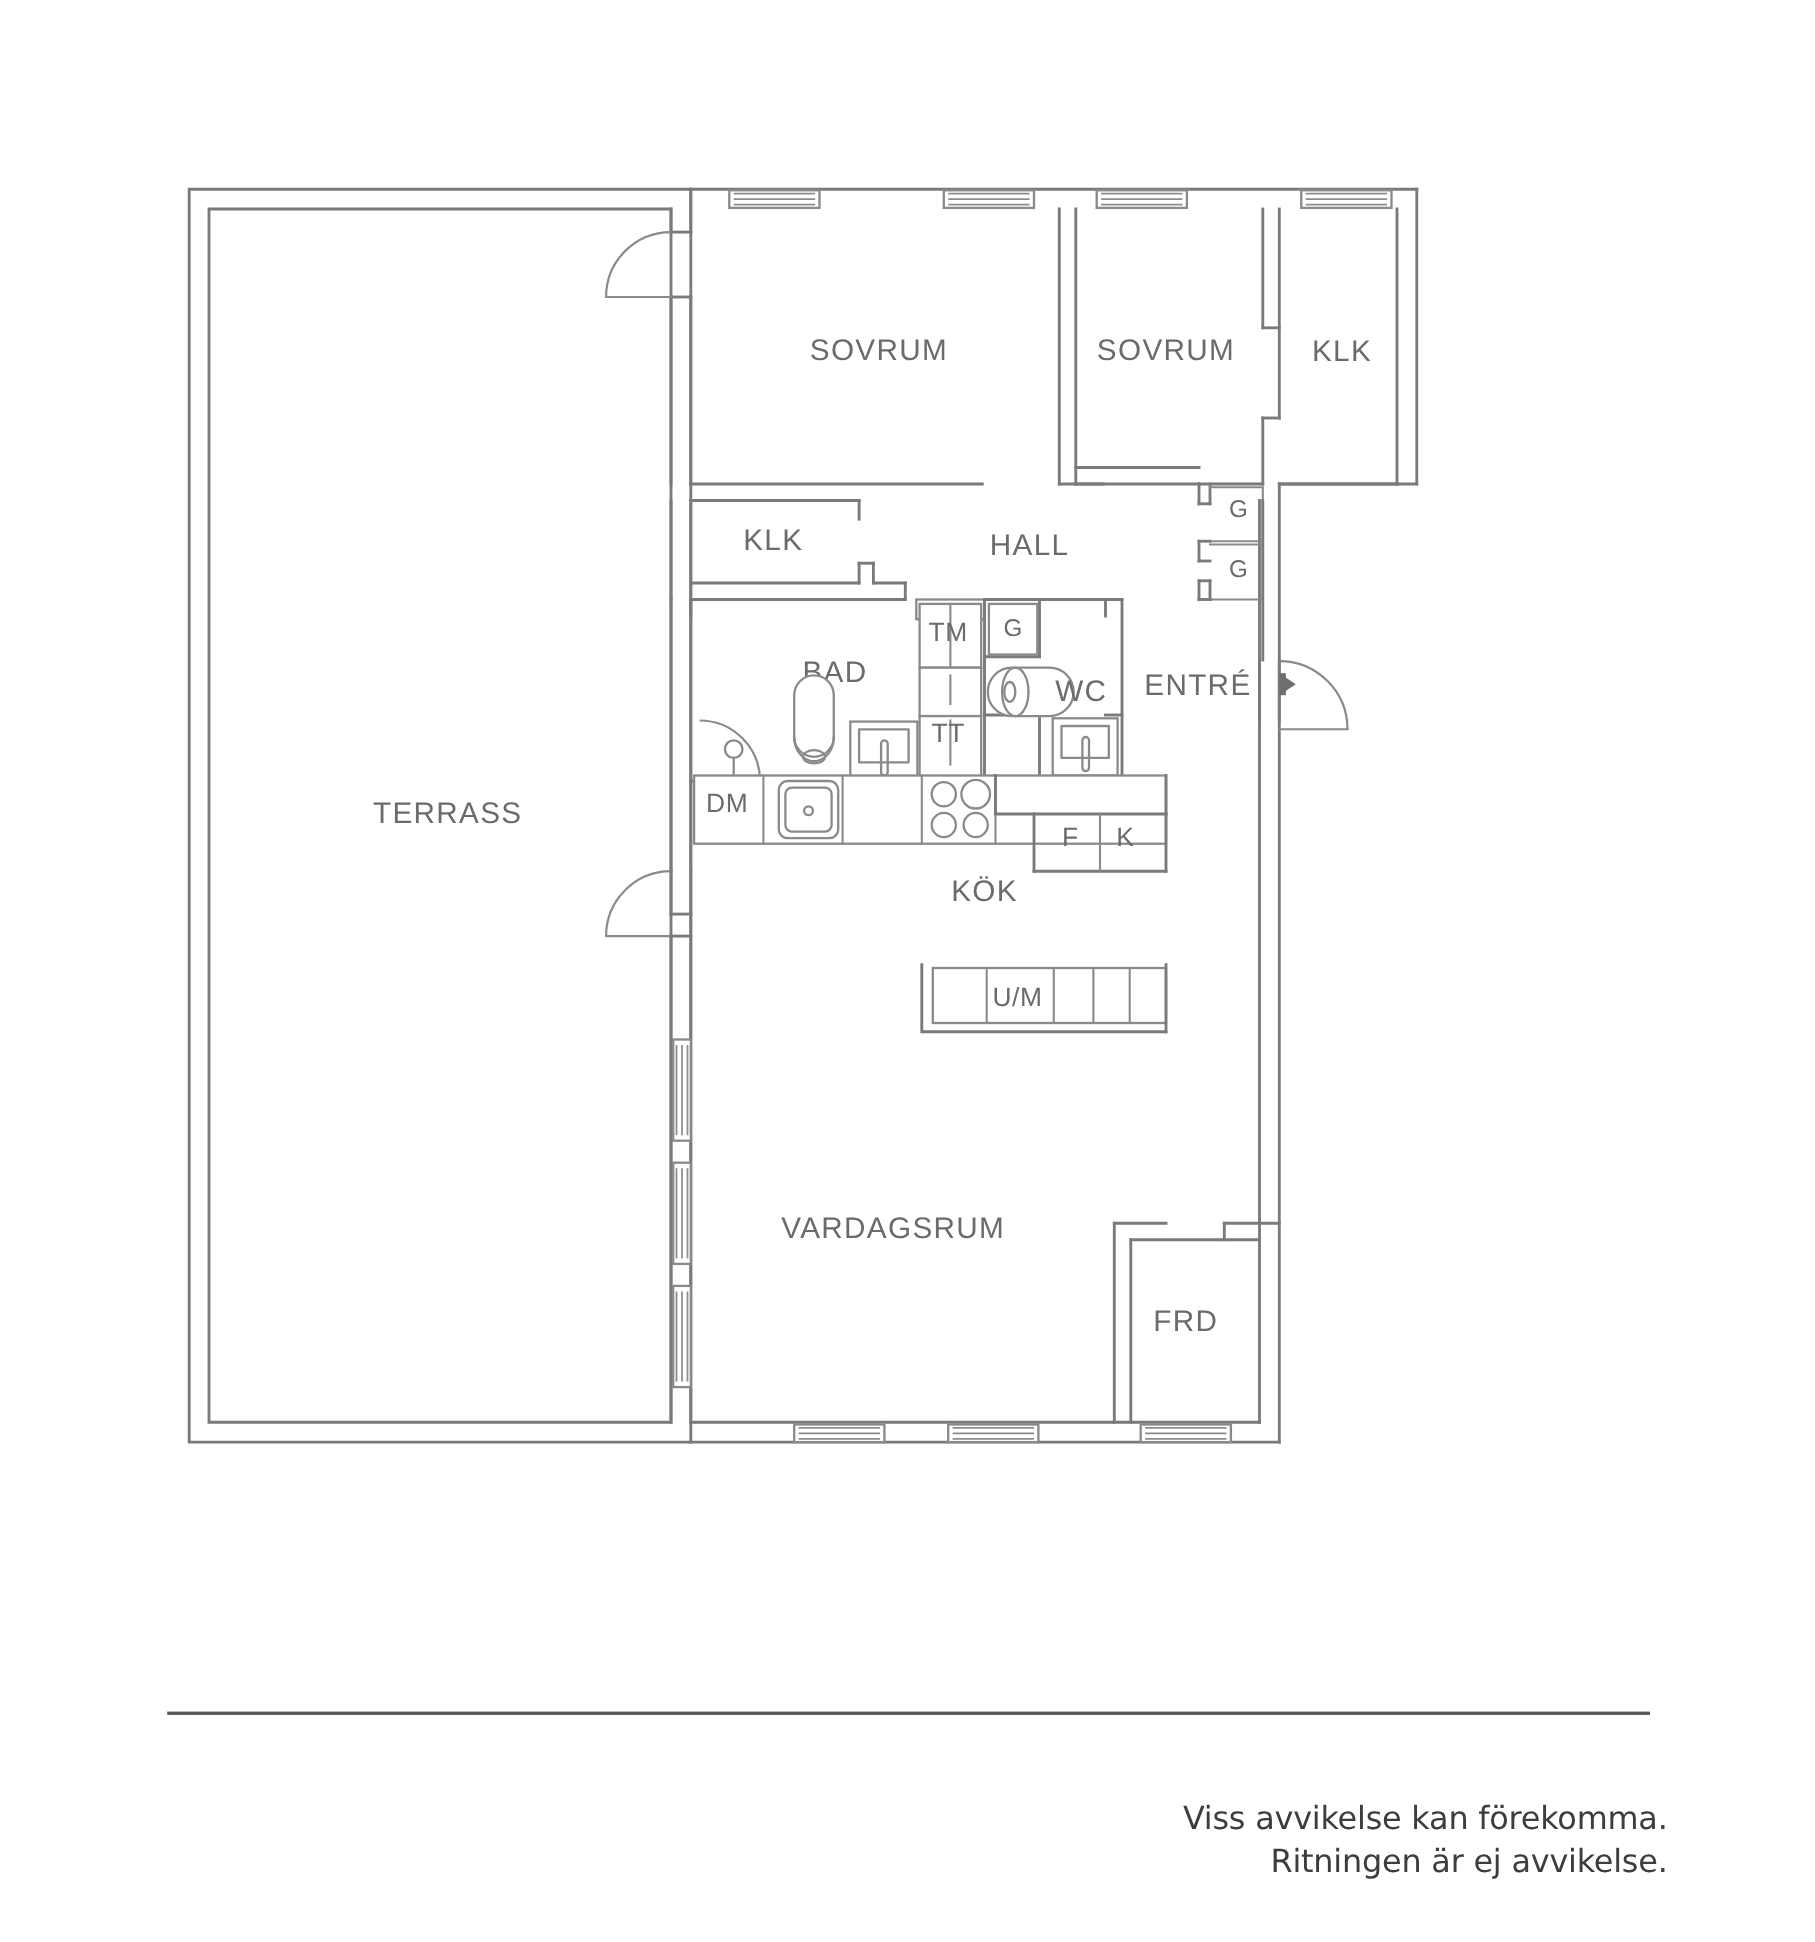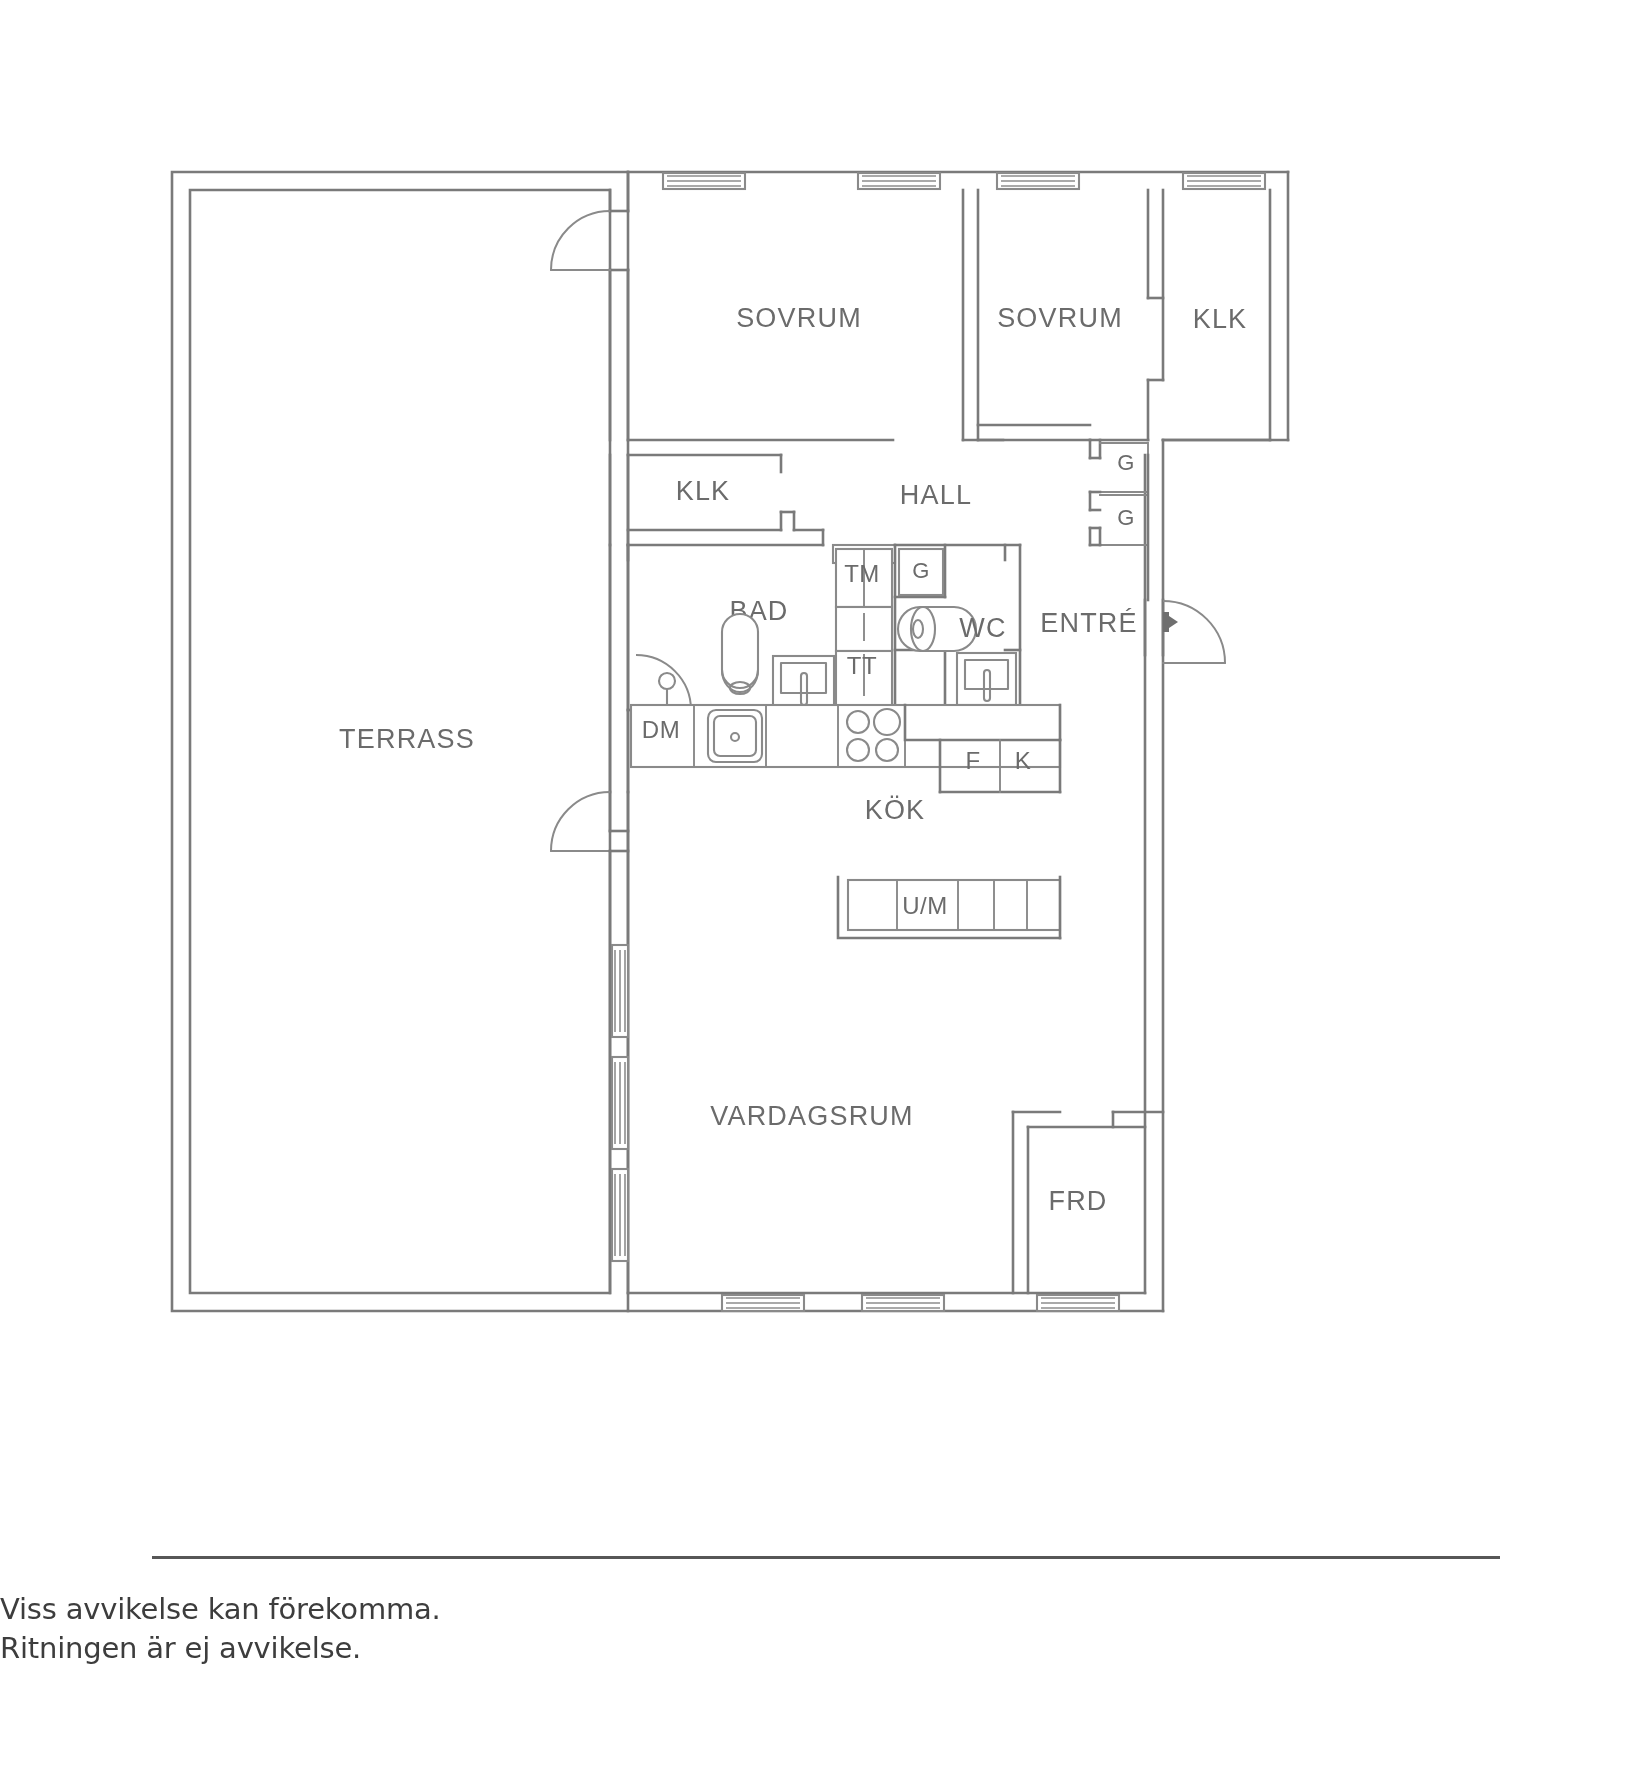--- a/index.html
+++ b/index.html
@@ -19,21 +19,21 @@
   .fx{fill:none;stroke:#8a8a8a;stroke-width:2.1;stroke-linecap:round;stroke-linejoin:round;}
   .fxf{fill:#ffffff;stroke:#8a8a8a;stroke-width:2.1;}
   .swing{fill:none;stroke:#8a8a8a;stroke-width:2.0;}
   .glass{fill:none;stroke:#8d8d8d;stroke-width:1.6;}
   .solidmark{fill:#6f6f6f;stroke:none;}
   .divider{
     position:absolute;left:152px;top:1556px;width:1348px;height:0;
     border-top:3px solid #575757;
   }
   .caption{
-    position:absolute;left:0;top:1590px;width:1516px;text-align:left;
+    position:absolute;left:0;top:1634px;width:1516px;text-align:right;
     font-family:"DejaVu Sans", sans-serif;
     font-size:29px;line-height:1.33;color:#3d3d3d;letter-spacing:-0.2px;
   }
   .caption div{white-space:nowrap;}
 </style>
 </head>
 <body>
 
 <div id="page">
 

